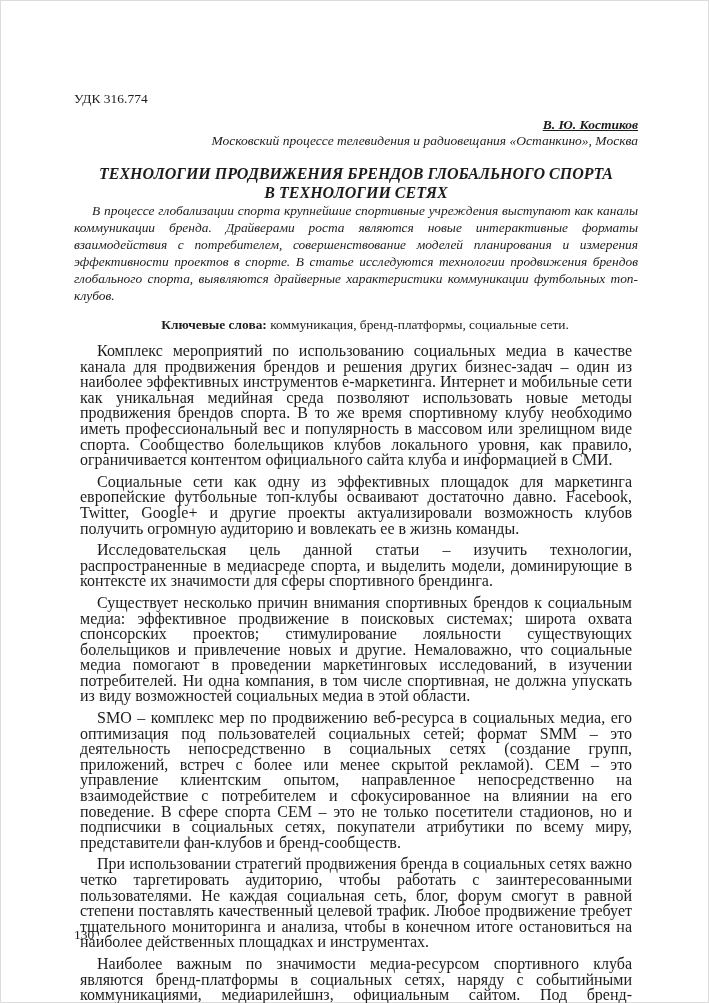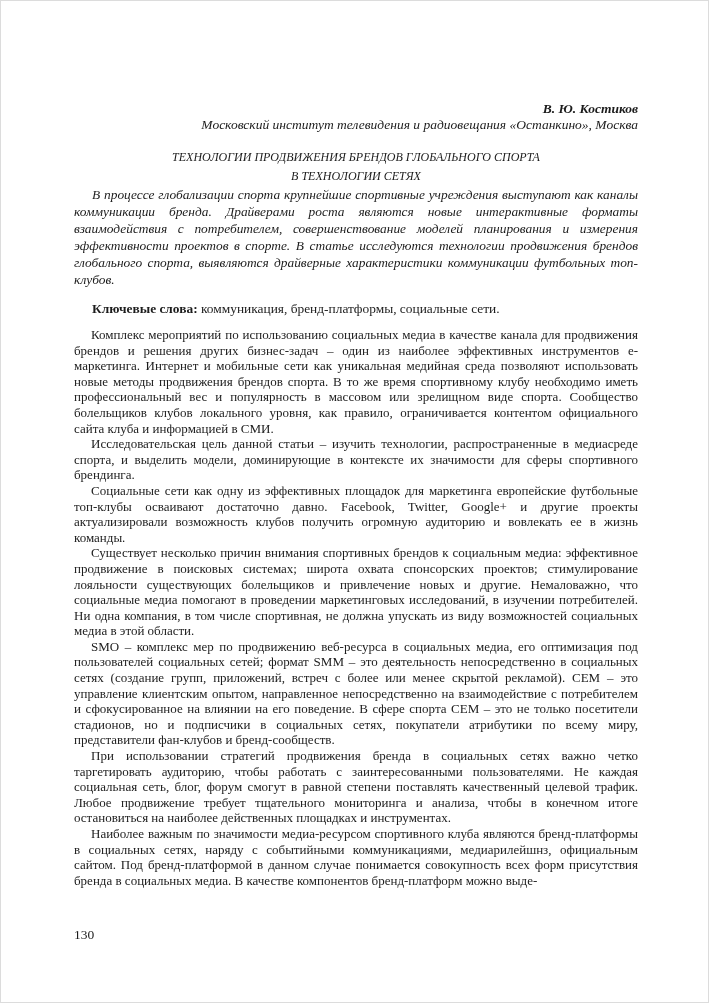--- a/index.html
+++ b/index.html
@@ -34,92 +34,95 @@
   }
   .author-block {
     margin-top: 10px;
     text-align: right;
     font-size: 13.5px;
     line-height: 16px;
     font-style: italic;
   }
   .author-name {
     font-weight: bold;
+    text-decoration: underline;
   }
   .article-title {
     margin-top: 15px;
     text-align: center;
-    font-size: 12px;
+    font-size: 16px;
     line-height: 19px;
-    font-weight: normal;
+    font-weight: bold;
     font-style: italic;
   }
   .abstract {
     margin-top: 0;
     font-size: 13.4px;
     line-height: 17px;
     font-style: italic;
     text-align: justify;
     text-indent: 18px;
   }
   .keywords {
     margin-top: 13px;
     font-size: 13.4px;
     line-height: 16px;
     text-indent: 18px;
+    text-align: center;
   }
   .kw-label {
     font-weight: bold;
   }
   .body-text {
     margin-top: 10px;
   }
   .body-text p {
-    margin: 0;
-    font-size: 13px;
+    margin: 6px;
+    font-size: 16px;
     line-height: 15.6px;
     text-align: justify;
     text-indent: 17px;
   }
   .page-number {
     position: absolute;
     left: 73px;
     top: 926px;
     font-size: 13.5px;
     line-height: 16px;
   }
 </style>
 </head>
 <body>
 
 <div class="page">
   <div class="content">
 
+    <div class="udc">УДК 316.774</div>
 
     <div class="author-block">
       <div class="author-name">В. Ю. Костиков</div>
-      <div class="affiliation">Московский институт телевидения и радиовещания «Останкино», Москва</div>
+      <div class="affiliation">Московский процессе телевидения и радиовещания «Останкино», Москва</div>
     </div>
 
     <div class="article-title">
       <div>ТЕХНОЛОГИИ ПРОДВИЖЕНИЯ БРЕНДОВ ГЛОБАЛЬНОГО СПОРТА</div>
       <div>В ТЕХНОЛОГИИ СЕТЯХ</div>
     </div>
 
     <div class="abstract">В процессе глобализации спорта крупнейшие спортивные учреждения выступают как каналы коммуникации бренда. Драйверами роста являются новые интерактивные форматы взаимодействия с потребителем, совершенствование моделей планирования и измерения эффективности проектов в спорте. В статье исследуются технологии продвижения брендов глобального спорта, выявляются драйверные характеристики коммуникации футбольных топ-клубов.</div>
 
     <div class="keywords">
       <span class="kw-label">Ключевые слова:</span>
       <span>коммуникация, бренд-платформы, социальные сети.</span>
     </div>
 
     <div class="body-text">
       <p>Комплекс мероприятий по использованию социальных медиа в качестве канала для продвижения брендов и решения других бизнес-задач – один из наиболее эффективных инструментов е-маркетинга. Интернет и мобильные сети как уникальная медийная среда позволяют использовать новые методы продвижения брендов спорта. В то же время спортивному клубу необходимо иметь профессиональный вес и популярность в массовом или зрелищном виде спорта. Сообщество болельщиков клубов локального уровня, как правило, ограничивается контентом официального сайта клуба и информацией в СМИ.</p>
+      <p>Социальные сети как одну из эффективных площадок для маркетинга европейские футбольные топ-клубы осваивают достаточно давно. Facebook, Twitter, Google+ и другие проекты актуализировали возможность клубов получить огромную аудиторию и вовлекать ее в жизнь команды.</p>
       <p>Исследовательская цель данной статьи – изучить технологии, распространенные в медиасреде спорта, и выделить модели, доминирующие в контексте их значимости для сферы спортивного брендинга.</p>
-      <p>Социальные сети как одну из эффективных площадок для маркетинга европейские футбольные топ-клубы осваивают достаточно давно. Facebook, Twitter, Google+ и другие проекты актуализировали возможность клубов получить огромную аудиторию и вовлекать ее в жизнь команды.</p>
       <p>Существует несколько причин внимания спортивных брендов к социальным медиа: эффективное продвижение в поисковых системах; широта охвата спонсорских проектов; стимулирование лояльности существующих болельщиков и привлечение новых и другие. Немаловажно, что социальные медиа помогают в проведении маркетинговых исследований, в изучении потребителей. Ни одна компания, в том числе спортивная, не должна упускать из виду возможностей социальных медиа в этой области.</p>
       <p>SMO – комплекс мер по продвижению веб-ресурса в социальных медиа, его оптимизация под пользователей социальных сетей; формат SMM – это деятельность непосредственно в социальных сетях (создание групп, приложений, встреч с более или менее скрытой рекламой). CEM – это управление клиентским опытом, направленное непосредственно на взаимодействие с потребителем и сфокусированное на влиянии на его поведение. В сфере спорта CEM – это не только посетители стадионов, но и подписчики в социальных сетях, покупатели атрибутики по всему миру, представители фан-клубов и бренд-сообществ.</p>
       <p>При использовании стратегий продвижения бренда в социальных сетях важно четко таргетировать аудиторию, чтобы работать с заинтересованными пользователями. Не каждая социальная сеть, блог, форум смогут в равной степени поставлять качественный целевой трафик. Любое продвижение требует тщательного мониторинга и анализа, чтобы в конечном итоге остановиться на наиболее действенных площадках и инструментах.</p>
       <p>Наиболее важным по значимости медиа-ресурсом спортивного клуба являются бренд-платформы в социальных сетях, наряду с событийными коммуникациями, медиарилейшнз, официальным сайтом. Под бренд-платформой в данном случае понимается совокупность всех форм присутствия бренда в социальных медиа. В качестве компонентов бренд-платформ можно выде-</p>
     </div>
 
   </div>
 
   <div class="page-number">130</div>
 </div>

